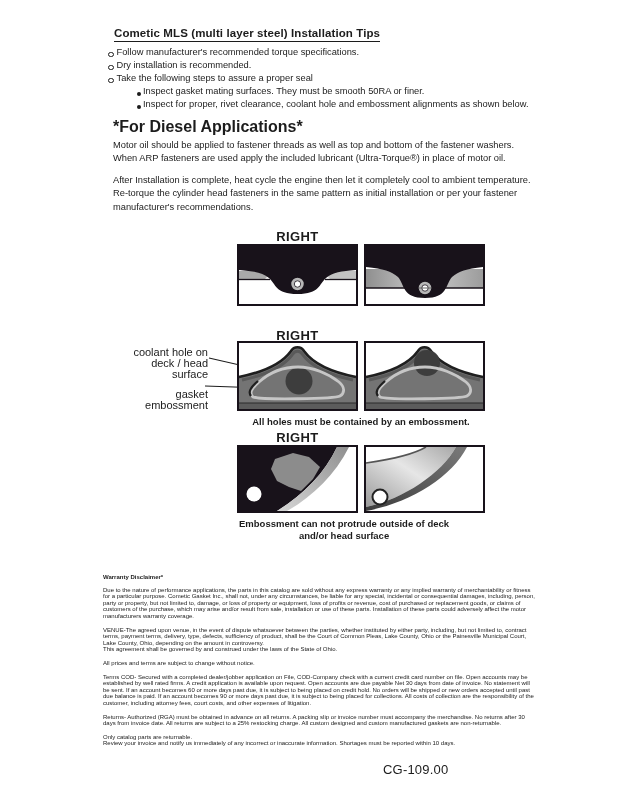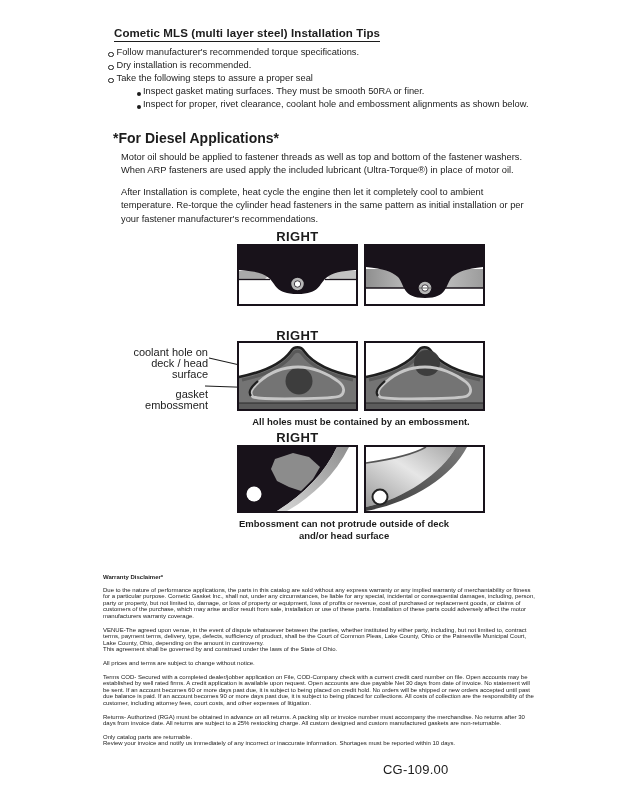--- a/index.html
+++ b/index.html
@@ -12,22 +12,22 @@
   .doc-title{left:114px; top:27px; font-size:11.5px; font-weight:bold;
     border-bottom:1.5px solid #1c1c1c; padding-bottom:2px; letter-spacing:.1px;}
   
   .bullets{left:108px; top:46px; width:440px; font-size:9.3px; line-height:13px;}
   .brow{display:flex; align-items:center;}
   .dot-o{flex:0 0 auto; width:3.5px; height:3.5px; border:1px solid #1c1c1c; border-radius:50%; margin:4px 3px 0 0;}
   .dot-f{flex:0 0 auto; width:4px; height:4px; background:#1c1c1c; border-radius:50%; margin:4px 2px 0 0;}
   .sub{margin-left:29px;}
   
   .diesel{left:113px; top:116px; width:425px; font-size:9.3px; line-height:13.6px;}
-  .diesel h3{margin:16px 0 5px 0; font-size:14px; font-weight:bold;}
-  .diesel p{margin:0 0 8px 8px;}
+  .diesel h3{margin:4px 0 5px 0; font-size:16px; font-weight:bold;}
+  .diesel p{margin:0 0 8px 0;}
   
   .panel-row{display:flex; gap:6px;}
   .rw-labels{display:flex; gap:6px; font-size:13px; font-weight:bold; letter-spacing:.4px;flex-direction:column;}
   .rw-labels span{width:121px; text-align:center;}
   .cap{font-size:9.5px; font-weight:bold; line-height:11.5px;}
   svg{display:block;}
   
   .side-labels{left:118px; top:347px; width:90px; text-align:right; font-size:11px; line-height:11px;}
   .side-labels .gap{height:9px;}
   

